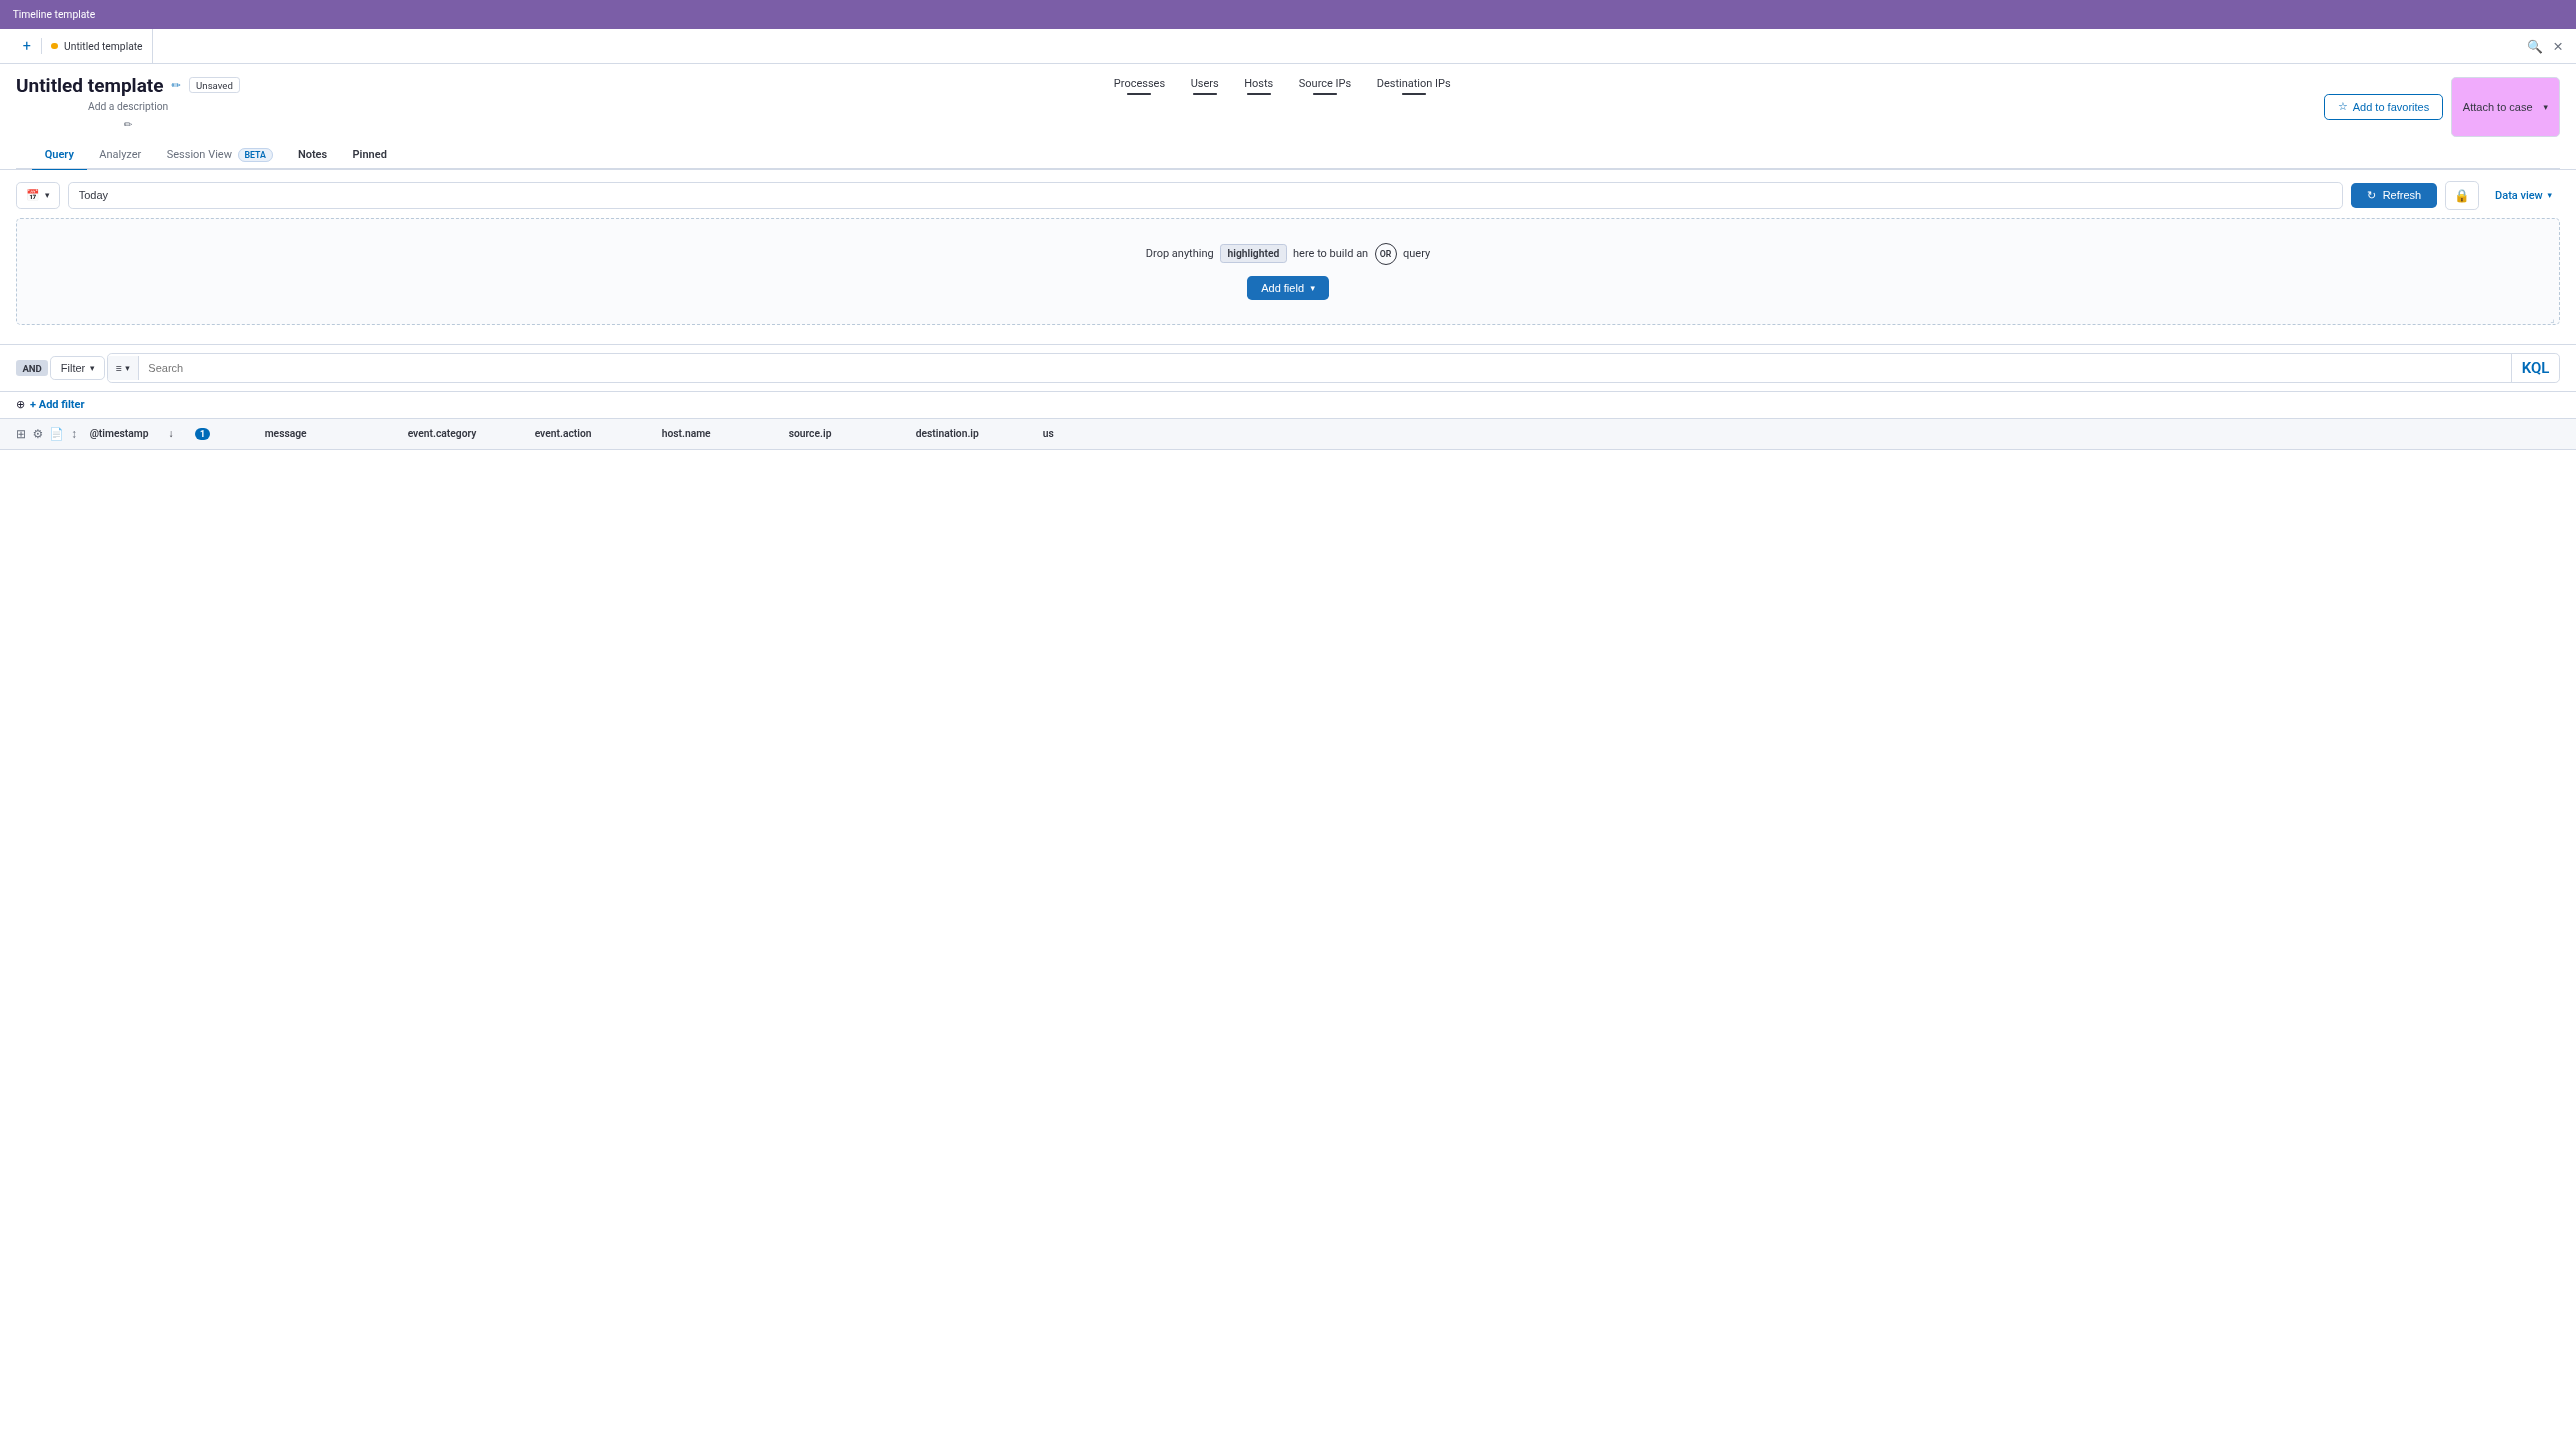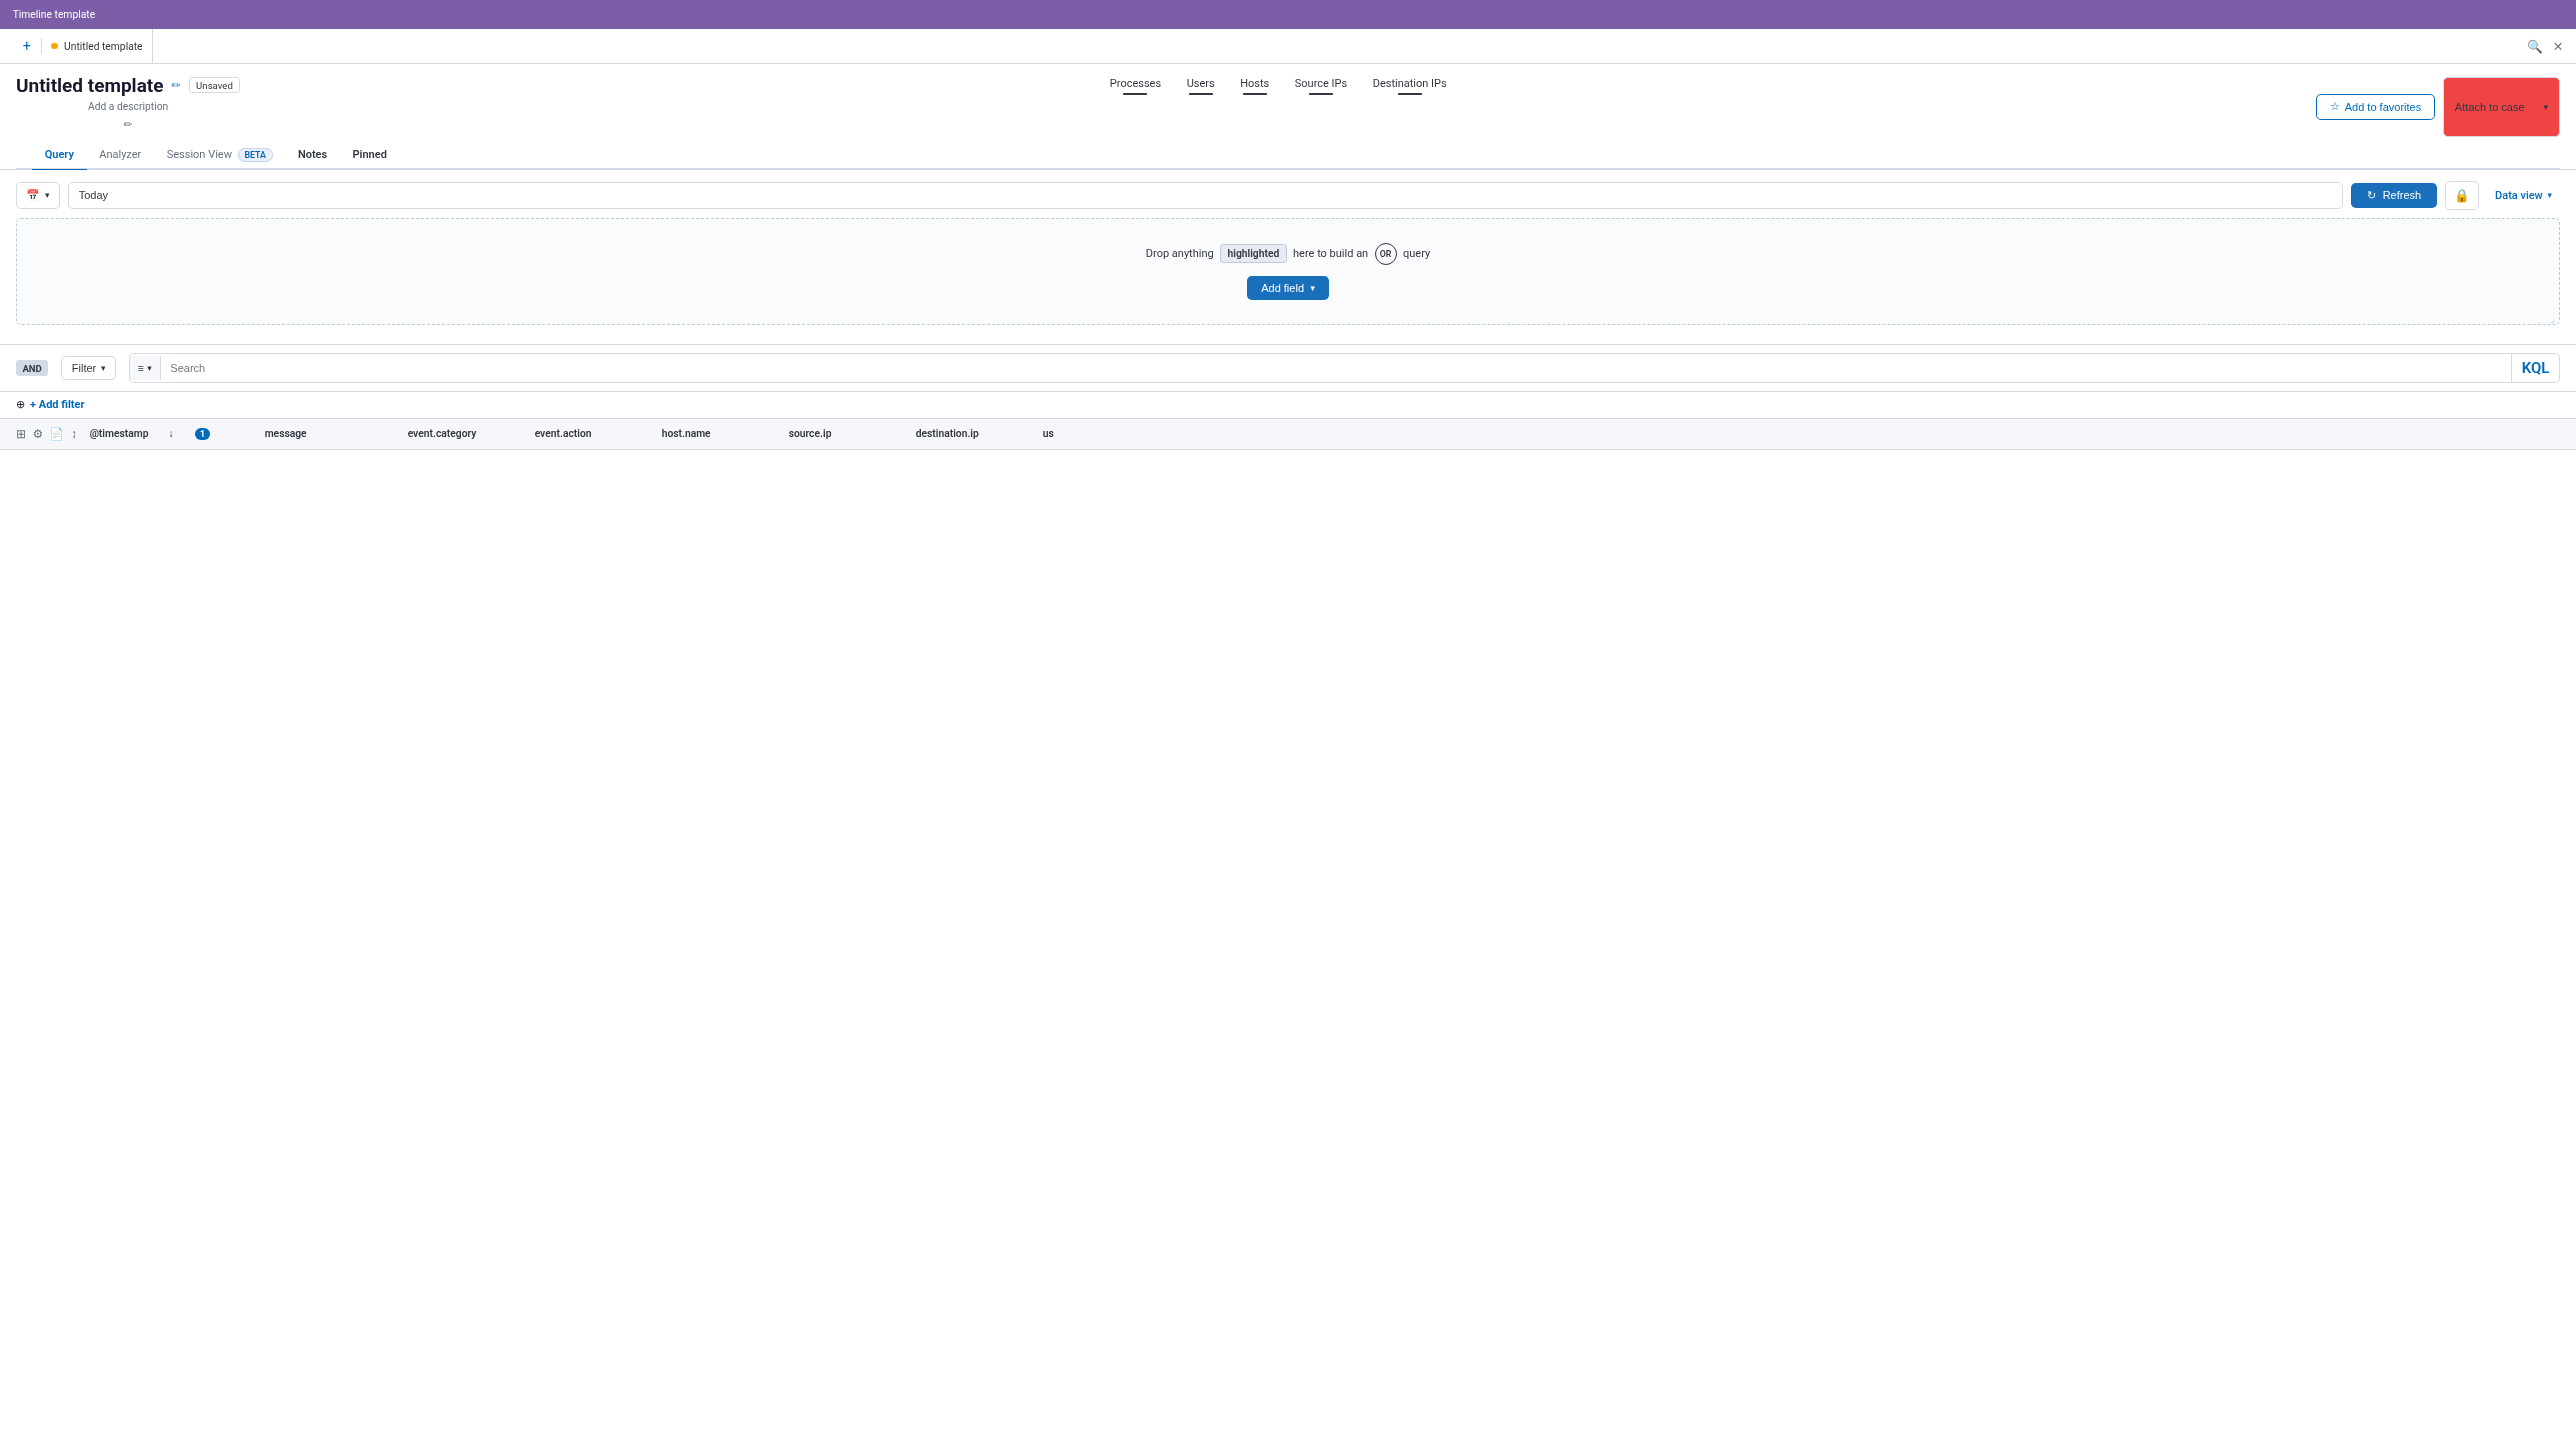--- a/index.html
+++ b/index.html
@@ -156,30 +156,30 @@
       padding: 5.6px 12.7px;
       border-radius: 4.8px;
       cursor: pointer;
       font-size: 11px;
       display: flex;
       align-items: center;
       gap: 4.8px;
       font-weight: 500;
     }
     .btn-attach-case {
-      background: #ef4444;
+      background: #f0abfc;
       border: 0.8px solid #d3dae6;
       color: #343741;
       padding: 23px 11px;
       border-radius: 4.8px;
       cursor: pointer;
       font-size: 11px;
       display: flex;
       align-items: center;
-      gap: 19px;
+      gap: 11px;
       font-weight: 400;
     }
 
     
     .view-tabs {
       display: flex;
       align-items: center;
       gap: 0;
       padding: 0 16px;
       border-bottom: 1.6px solid #d3dae6;
@@ -332,21 +332,21 @@
       align-items: center;
       gap: 6.4px;
       margin: 0 auto;
       font-weight: 500;
     }
 
     
     .filter-bar {
       display: flex;
       align-items: center;
-      gap: 13px;
+      gap: 2px;
       padding: 8px 16px;
       border-bottom: 0.8px solid #d3dae6;
       background: #fff;
     }
     .and-label {
       background: #d3dae6;
       border-radius: 3.2px;
       padding: 2.4px 6.4px;
       font-size: 9.6px;
       font-weight: 700;

